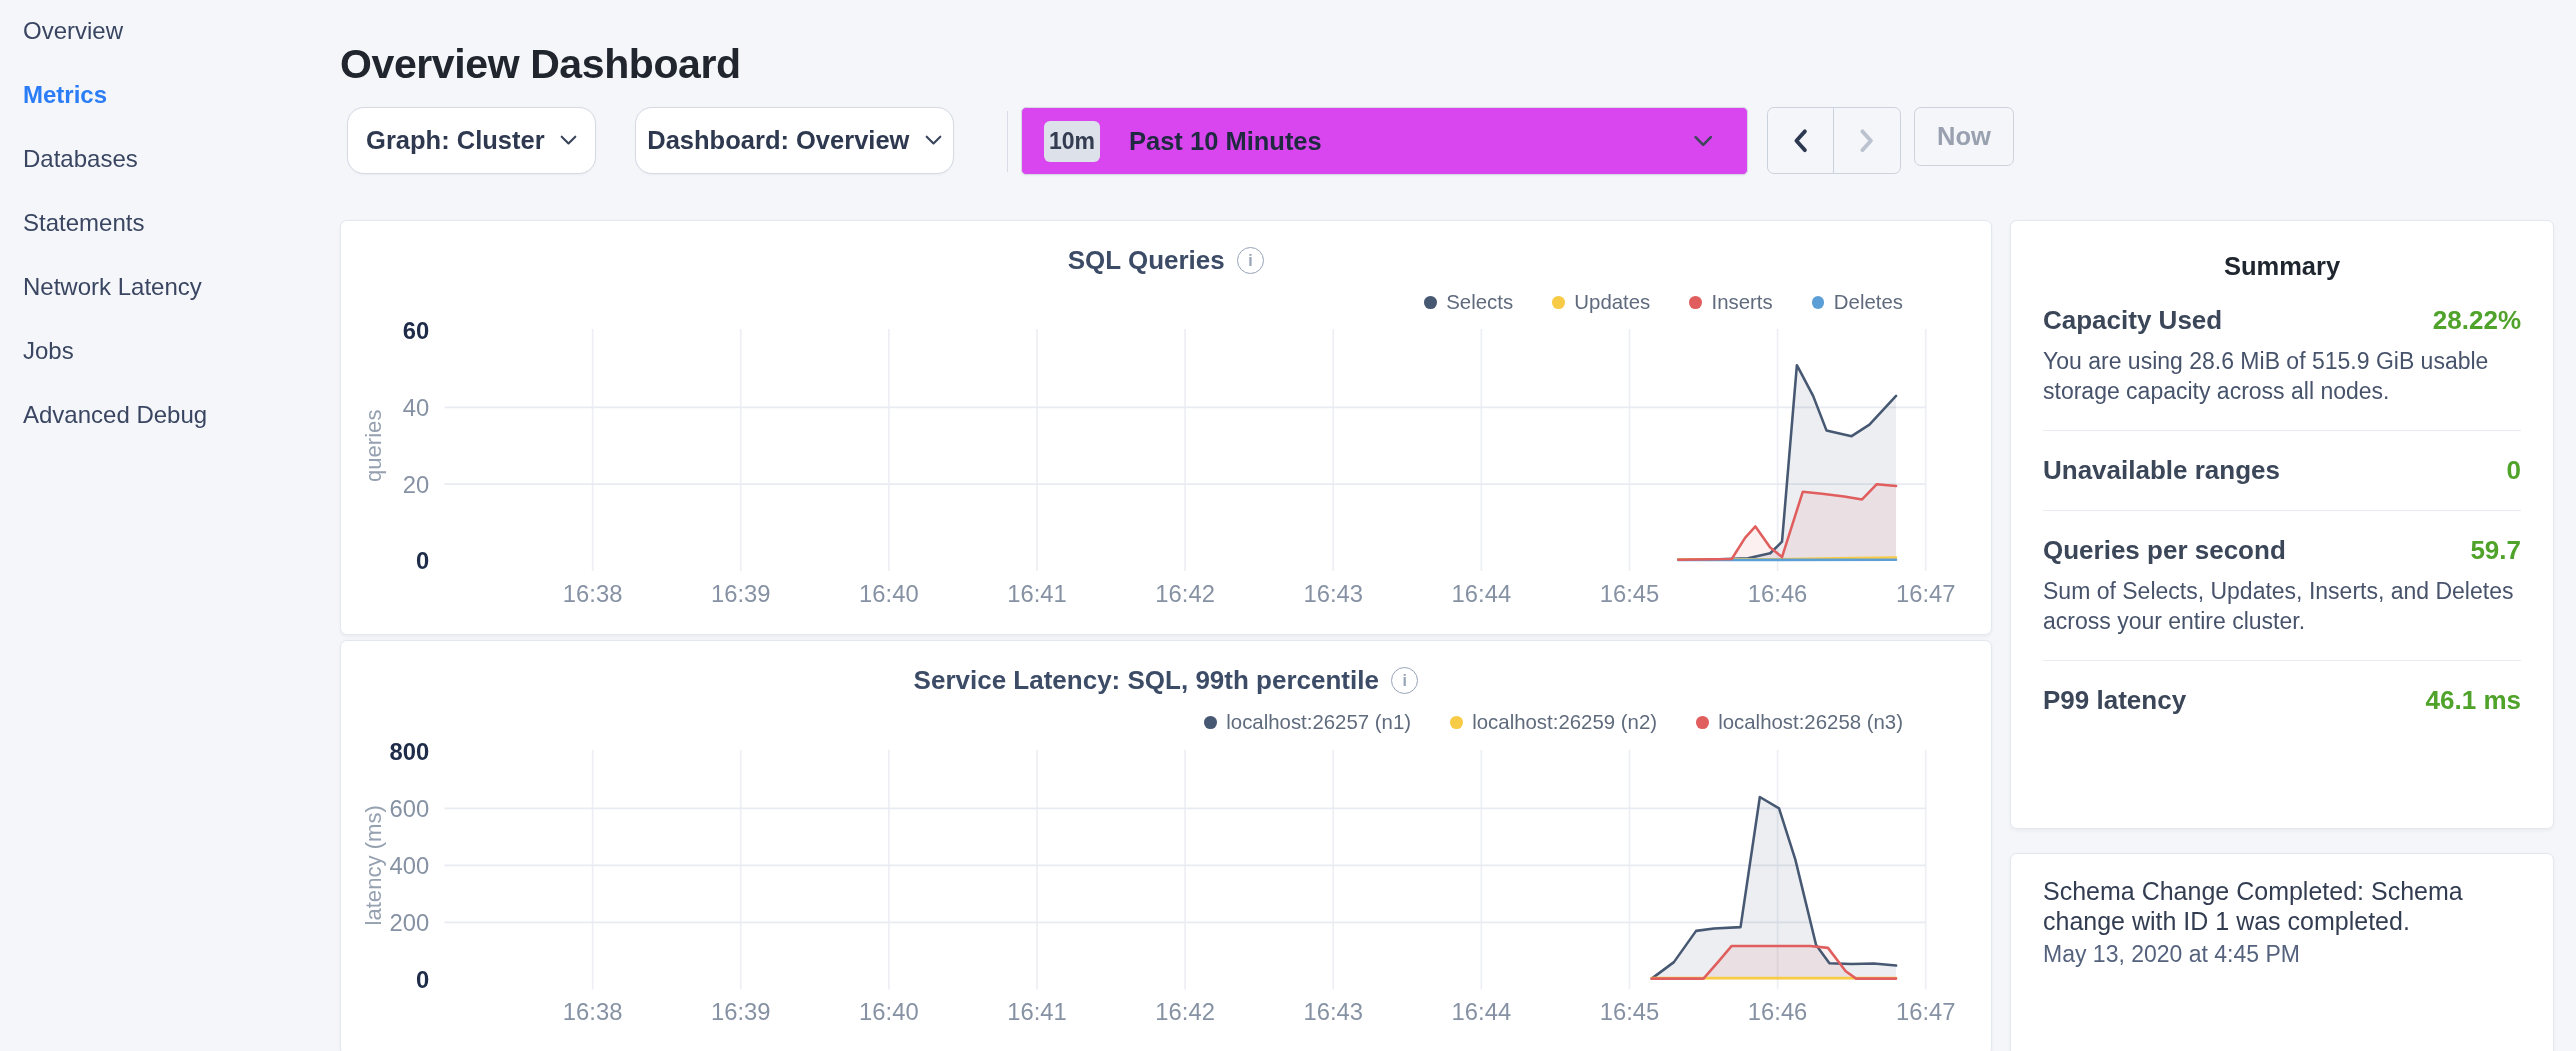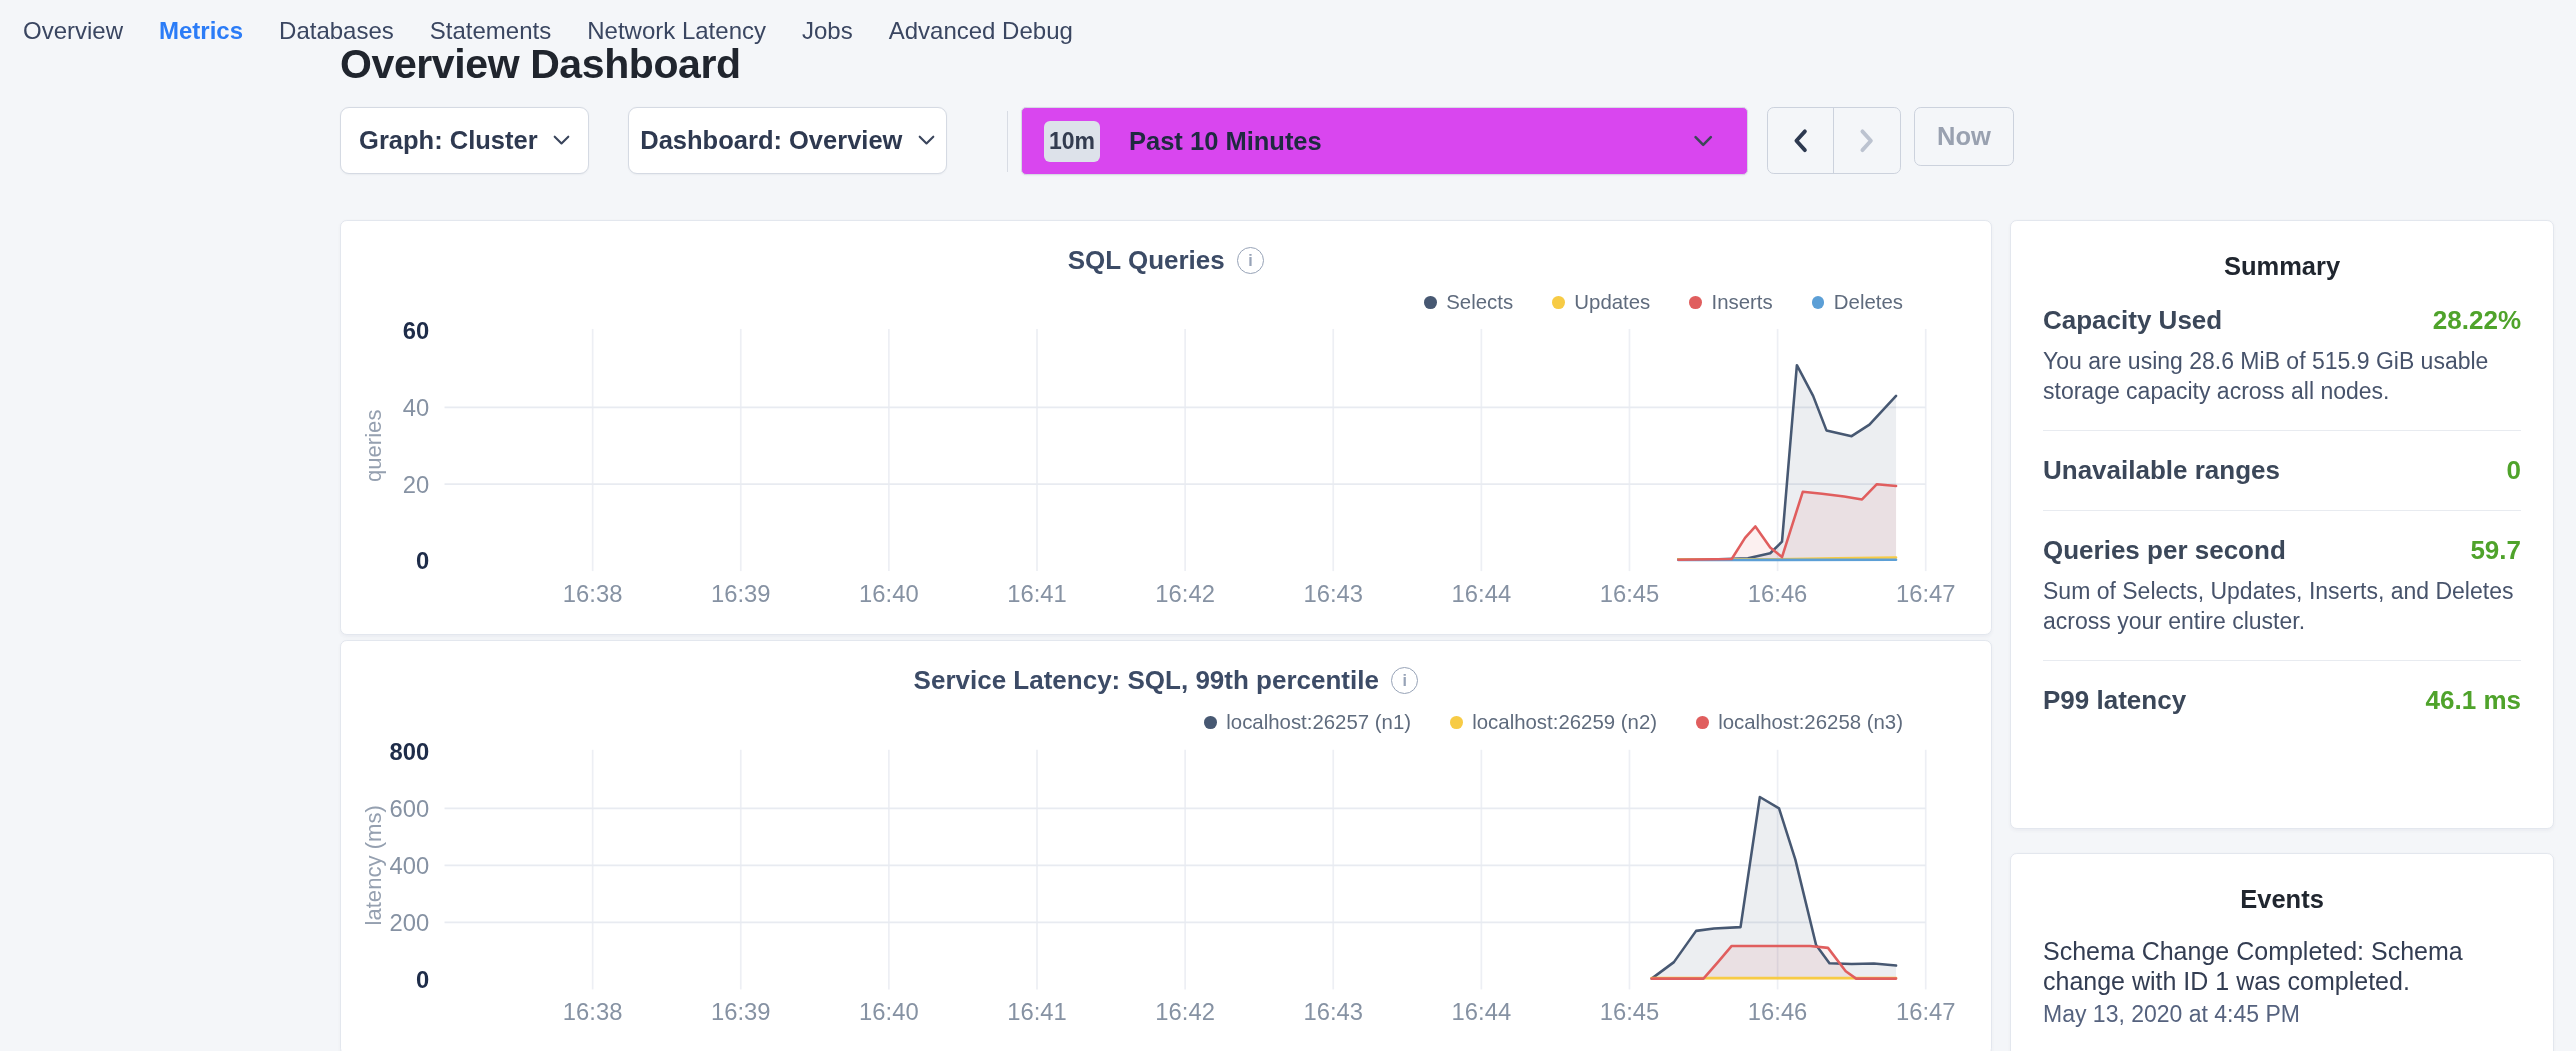--- a/index.html
+++ b/index.html
@@ -2,29 +2,29 @@
 <html style="font-size:13.6px"><head>
 <meta charset="utf-8">
 <style>
   html,body{margin:0;padding:0}
   body{
     position:relative;width:2576px;height:1051px;overflow:hidden;
     background:#f4f6f9;font-family:"Liberation Sans",sans-serif;
     -webkit-font-smoothing:antialiased;
   }
   
-  .sidebar{position:absolute;left:23px;top:17px;display:flex;flex-direction:row;gap:36px}
+  .sidebar{position:absolute;left:23px;top:17px;display:flex;flex-direction:column;gap:36px}
   .side-item{font-size:24px;color:#3a4661;cursor:pointer;white-space:nowrap}
   .side-item.active{color:#2b7cf7;font-weight:bold}
   
   .page-title{position:absolute;left:340px;top:13.6px;font-size:41px;font-weight:bold;color:#20252e;letter-spacing:-0.4px}
   .dd{
-    position:absolute;top:107px;height:65px;background:#fff;border:0.9px solid #d5dae3;border-radius:9px;
+    position:absolute;top:107px;height:65px;background:#fff;border:0.9px solid #d5dae3;border-radius:17px;
     display:flex;align-items:center;justify-content:center;gap:15.3px;cursor:pointer;
-    font-size:25.5px;font-weight:bold;color:#2e3950;box-shadow:0 0.9px 1.7px rgba(40,50,80,.05);
+    font-size:25.5px;font-weight:bold;color:#2e3950;box-shadow:0 0.9px 1.7px rgba(40,50,80,.05);margin-left:7px;
   }
   .vdivider{position:absolute;left:1007px;top:111px;width:0.9px;height:61px;background:#d8dce4}
   .timebox{
     position:absolute;left:1021px;top:107px;width:725px;height:66px;background:#d946ef;border:0.9px solid #d5dae3;
     border-radius:5.1px;display:flex;align-items:center;cursor:pointer;box-shadow:0 0.9px 1.7px rgba(40,50,80,.05);
   }
   .badge{margin-left:22px;width:56px;height:41px;background:#dde2ea;border-radius:6px;
     display:flex;align-items:center;justify-content:center;font-size:23px;font-weight:bold;color:#333c50}
   .timelabel{margin-left:29px;font-size:25.5px;font-weight:bold;color:#1f2a40}
   .timebox .chev{margin-left:auto;margin-right:34px}
@@ -282,17 +282,16 @@
     <div class="srow last">
       <div class="srow-head">
         <span class="slabel">P99 latency</span>
         <span class="sval">46.1 ms</span>
       </div>
     </div>
   </div>
 </section>
 
 <section class="panel" style="left:2010px;top:853px;width:544px;height:238px;box-sizing:border-box">
-  <h2 class="stitle">Events</h2>
   <div class="emsg">Schema Change Completed: Schema change with ID 1 was completed.</div>
   <div class="etime">May 13, 2020 at 4:45 PM</div>
 </section>
 
 
 </body></html>

